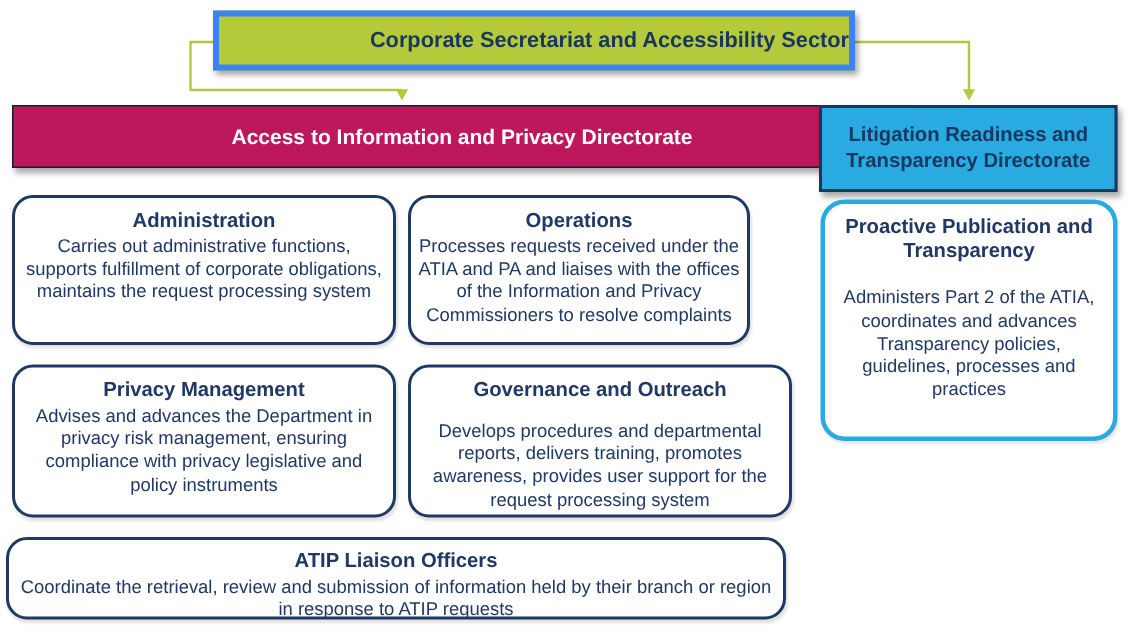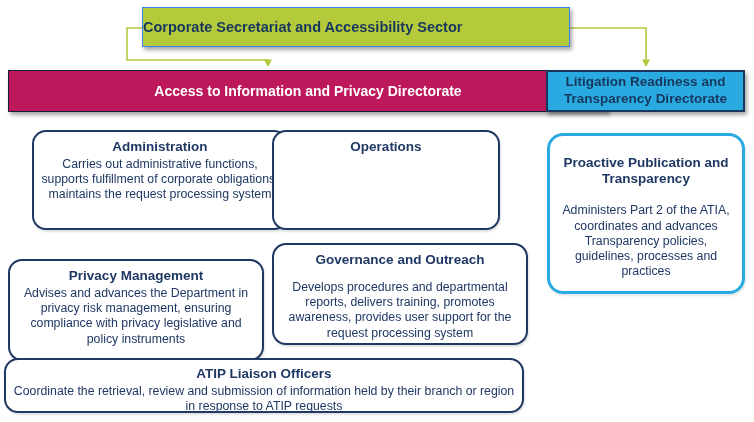--- a/index.html
+++ b/index.html
@@ -16,39 +16,39 @@
     left: 0; top: 0;
     width: 754px; height: 422px;
     z-index: 0;
     pointer-events: none;
   }
   .box { position: absolute; box-sizing: border-box; z-index: 1; }
 
   .sector-box {
     left: 142px; top: 7px; width: 428px; height: 40px;
     background: #b5ca3b;
-    border: 1px solid #3b82f6;
+    border: 4px solid #3b82f6;
     box-shadow: 2px 3px 4px rgba(0,0,0,0.35);
     color: #17375e;
     font-size: 14.5px; font-weight: bold;
-    display: flex; align-items: center; justify-content: flex-start;
+    display: flex; align-items: center; justify-content: flex-end;
     text-align: center;
   }
   .dir-navy {
     left: 8px; top: 70px; width: 600px; height: 42px;
     background: #be185d;
     border: 1px solid #0d2238;
     box-shadow: 2px 3px 4px rgba(0,0,0,0.35);
     color: #ffffff;
     font-size: 14px; font-weight: bold;
     display: flex; align-items: center; justify-content: center;
     text-align: left;
   }
   .dir-cyan {
-    left: 546px; top: 70px; width: 199px; height: 42px;
+    left: 546px; top: 70px; width: 199px; height: 58px;
     background: #29abe2;
     border: 2px solid #17375e;
     box-shadow: 2px 3px 4px rgba(0,0,0,0.35);
     color: #17375e;
     font-size: 13.5px; font-weight: bold; line-height: 1.25;
     display: flex; align-items: center; justify-content: center;
     text-align: center;
   }
   .unit {
     background: #ffffff;
@@ -56,31 +56,31 @@
     border-radius: 14px;
     color: #1f3864;
     text-align: center;
     padding: 7px 5px;
     box-shadow: 1px 2px 2px rgba(0,0,0,0.12);
     display: flex; flex-direction: column; align-items: center;
   }
   .unit-title { font-size: 13.5px; font-weight: bold; margin-bottom: 3px; }
   .unit-body  { font-size: 12.3px; line-height: 1.24; }
 
-  #unit-administration      { left: 8px;   top: 130px; width: 256px; height: 100px; margin-left: 24px; }
+  #unit-administration      { left: 8px;   top: 130px; width: 256px; height: 100px; }
   #unit-operations          { left: 272px; top: 130px; width: 228px; height: 100px; }
-  #unit-privacy-management  { left: 8px;   top: 259px; width: 256px; height: 102px; }
+  #unit-privacy-management  { left: 8px;   top: 243px; width: 256px; height: 102px; }
   #unit-governance-outreach { left: 272px; top: 243px; width: 256px; height: 102px; gap: 10px; }
   #unit-atip-liaison        { left: 4px;   top: 358px; width: 520px; height: 55px; padding: 6px 7px; }
   #unit-proactive {
     left: 547px; top: 133px; width: 198px; height: 161px;
     border: 3px solid #29abe2;
     border-radius: 16px;
     box-shadow: 1px 2px 2px rgba(0,0,0,0.10);
-    padding-top: 19px;
+    padding-top: 7px;
   }
   #unit-proactive .unit-title { max-width: 168px; line-height: 1.2; margin-bottom: 4px; }
   #unit-proactive .unit-body  { max-width: 192px; margin-top: 12px; }
   #unit-atip-liaison .unit-body { max-width: 508px; }
 </style>
 </head>
 <body>
 
 <div class="canvas">
 
@@ -103,20 +103,21 @@
     <span>Litigation Readiness and Transparency Directorate</span>
   </div>
 
   <div class="box unit" id="unit-administration">
     <div class="unit-title">Administration</div>
     <div class="unit-body">Carries out administrative functions, supports fulfillment of corporate obligations, maintains the request processing system</div>
   </div>
 
   <div class="box unit" id="unit-operations">
     <div class="unit-title">Operations</div>
+    <div class="unit-body">Processes requests received under the ATIA and PA and liaises with the offices of the Information and Privacy Commissioners to resolve complaints</div>
   </div>
 
   <div class="box unit" id="unit-privacy-management">
     <div class="unit-title">Privacy Management</div>
     <div class="unit-body">Advises and advances the Department in privacy risk management, ensuring compliance with privacy legislative and policy instruments</div>
   </div>
 
   <div class="box unit" id="unit-governance-outreach">
     <div class="unit-title">Governance and Outreach</div>
     <div class="unit-body">Develops procedures and departmental reports, delivers training, promotes awareness, provides user support for the request processing system</div>

